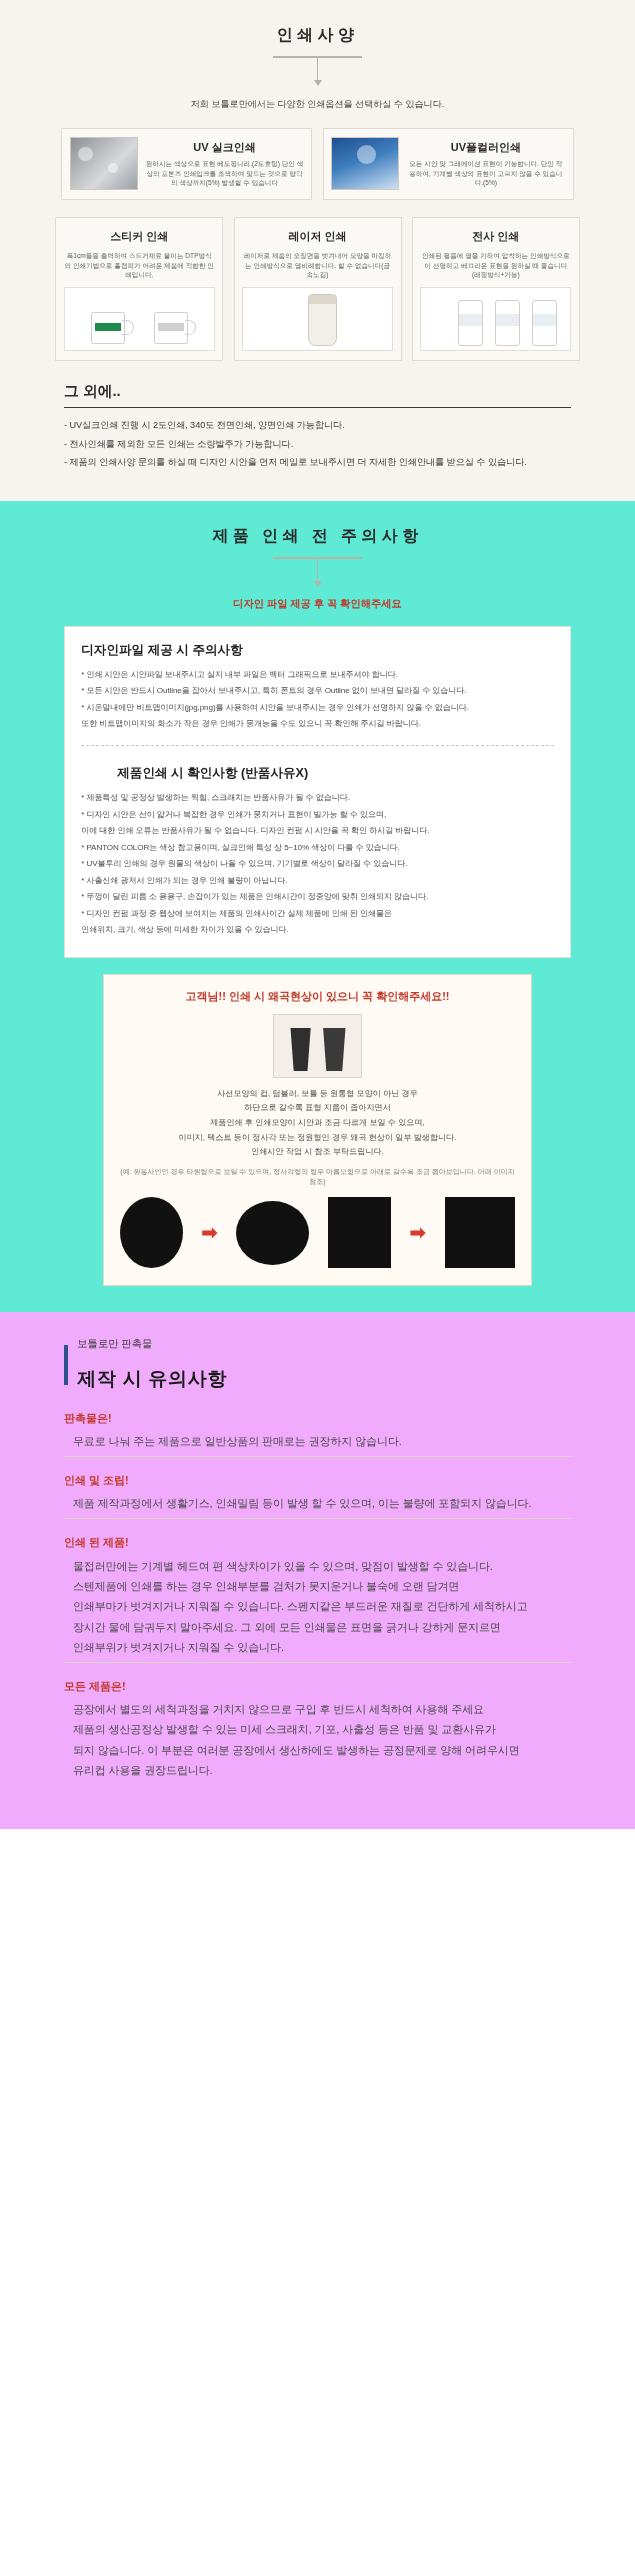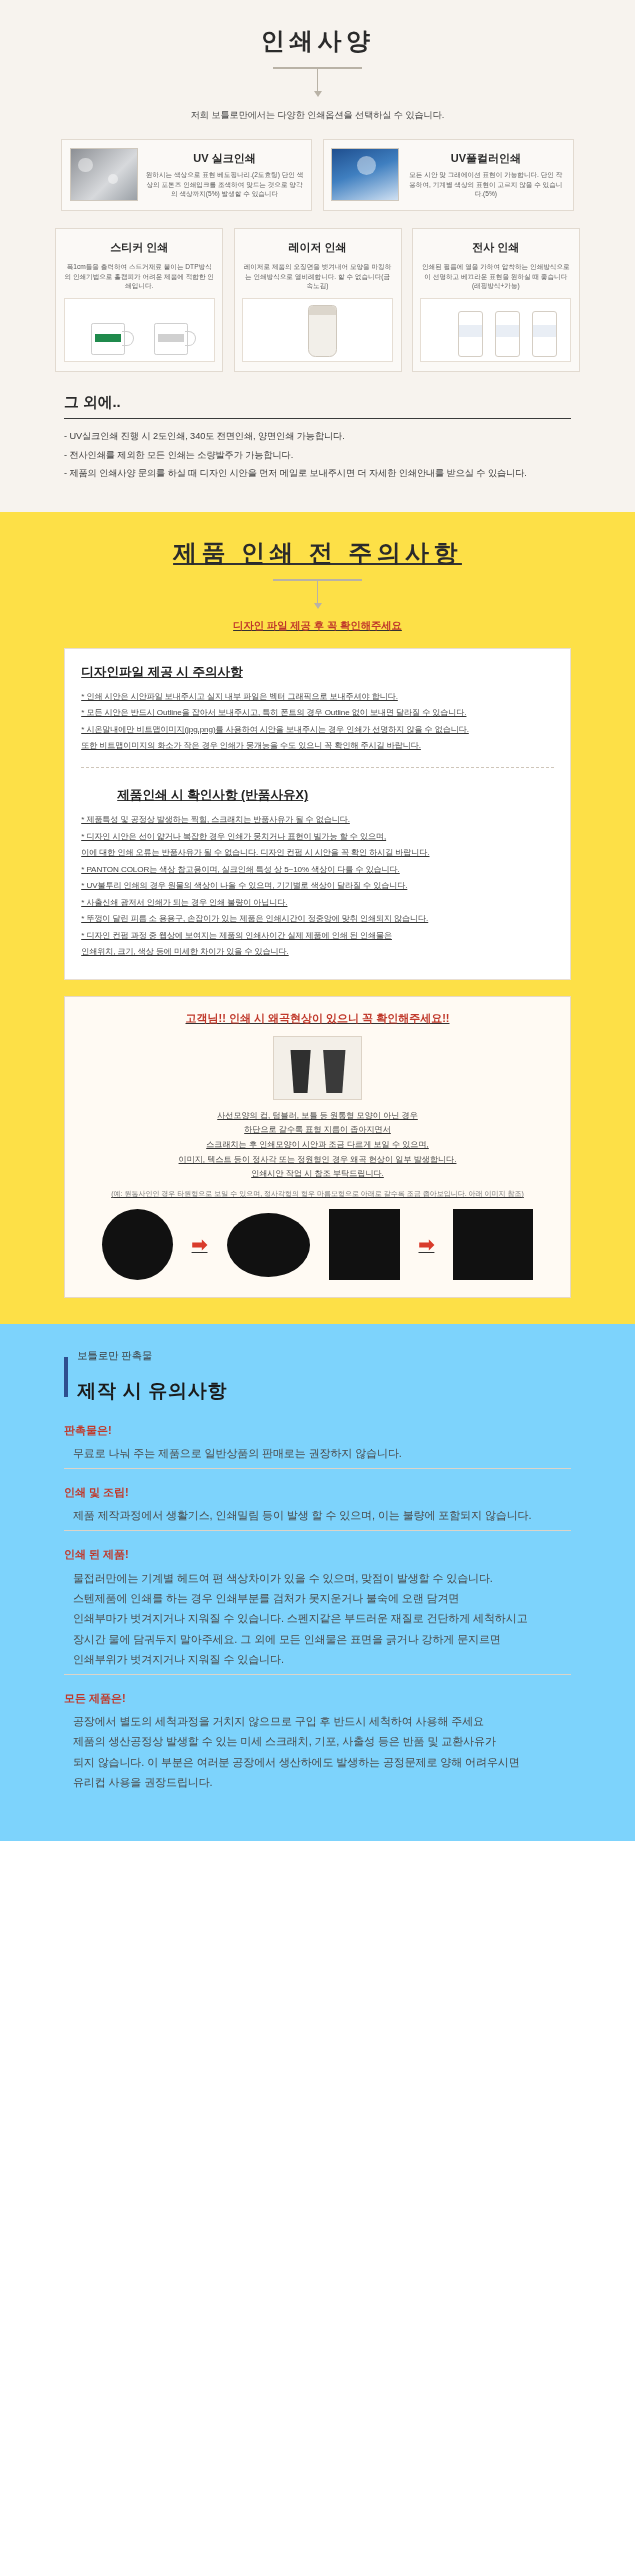--- a/index.html
+++ b/index.html
@@ -11,21 +11,21 @@
   }
   .page { width: 635px; }
 
   
   .sec1 {
     background: #f7f3ee;
     padding: 25px 0 29.5px 0;
   }
   .sec-title {
     text-align: center;
-    font-size: 24px;
+    font-size: 16px;
     font-weight: bold;
     letter-spacing: 4.4px;
     color: #2b2b2b;
   }
   .title-underline {
     width: 89px;
     height: 1.5px;
     background: #b9b2a6;
     margin: 10.3px auto 0 auto;
   }
@@ -139,21 +139,21 @@
   .etc-list { margin-top: 8.9px; }
   .etc-list li {
     list-style: none;
     font-size: 9.2px;
     color: #3c3c3c;
     line-height: 2.0;
     letter-spacing: -0.1px;
   }
 
   
-  .sec2 { background: #fde047; padding: 25px 0 26.6px 0; text-decoration: underline; }
+  .sec2 { background: #5eead4; padding: 25px 0 26.6px 0; }
   .sec2-sub {
     text-align: center;
     color: #c0392b;
     font-weight: bold;
     font-size: 10.3px;
     margin-top: 10.3px;
   }
   .white-box {
     width: 507px;
     margin: 14.8px auto 0 auto;
@@ -175,21 +175,21 @@
     letter-spacing: -0.1px;
     margin-bottom: 1.5px;
   }
   .dashed-sep {
     border-top: 0.7px dashed #cfc6ba;
     margin: 13.3px 0 0 0;
   }
 
   
   .warn-box {
-    width: 507px;
+    width: 429px;
     margin: 16.2px auto 0 auto;
     background: #fffaf3;
     border: 0.7px solid #e6d8c6;
     padding: 13.3px 16.2px 16.2px 16.2px;
   }
   .warn-title {
     text-align: center;
     color: #c0392b;
     font-weight: bold;
     font-size: 11px;
@@ -216,21 +216,21 @@
   .shape-row {
     display: flex; align-items: center; justify-content: center; gap: 19px; margin-top: 10.3px;
   }
   .circle-black { width: 71px; height: 71px; border-radius: 50%; background: #111; }
   .ellipse-black { width: 83px; height: 64px; border-radius: 50%; background: #111; }
   .square-black { width: 71px; height: 71px; background: #111; }
   .rect-black { width: 80px; height: 71px; background: #111; }
   .red-arrow { color: #d93b2b; font-size: 19px; font-weight: bold; }
 
   
-  .sec3 { background: #7dd3fc; padding: 25px 0 32.5px 0; }
+  .sec3 { background: #f0abfc; padding: 25px 0 32.5px 0; }
   .sec3-head { width: 507px; margin: 0 auto; display: flex; gap: 8.9px; align-items: center; }
   .sec3-bar { width: 4.4px; height: 40px; background: #2f4f8f; }
   .sec3-small { font-size: 10.3px; color: #3a3a3a; }
   .sec3-big { font-size: 19px; font-weight: bold; color: #1b1b1b; letter-spacing: 0.7px; margin-top: 15px; }
   .sec3-body { width: 507px; margin: 19px auto 0 auto; }
   .qblock { margin-bottom: 16.2px; }
   .qhead { font-size: 11px; font-weight: bold; color: #c0392b; margin-bottom: 5.2px; }
   .qline { font-size: 11px; line-height: 1.85; color: #4a4a4a; padding-left: 8.9px; letter-spacing: -0.1px; }
   .hr-thin { border-top: 0.7px solid #ddd4c8; margin: 4.4px 0 0 0; }
 </style>
@@ -360,21 +360,21 @@
     <div class="warn-box">
       <div class="warn-title">고객님!! 인쇄 시 왜곡현상이 있으니 꼭 확인해주세요!!</div>
       <div class="warn-imgrow">
         <div class="warn-img">
           <span class="cup-shape"></span>
           <span class="cup-shape b"></span>
         </div>
       </div>
       <p class="warn-line">사선모양의 컵, 텀블러, 보틀 등 원통형 모양이 아닌 경우</p>
       <p class="warn-line">하단으로 갈수록 표형 지름이 좁아지면서</p>
-      <p class="warn-line">스크래치는 후 인쇄모양이 시안과 조금 다르게 보일 수 있으며,</p>
+      <p class="warn-line">제품인쇄 후 인쇄모양이 시안과 조금 다르게 보일 수 있으며,</p>
       <p class="warn-line">이미지, 텍스트 등이 정사각 또는 정원형인 경우 왜곡 현상이 일부 발생합니다.</p>
       <p class="warn-line">인쇄시안 작업 시 참조 부탁드립니다.</p>
       <p class="warn-note">(예: 원통사인인 경우 타원형으로 보일 수 있으며, 정사각형의 형우 마름모형으로 아래로 갈수록 조금 좁아보입니다. 아래 이미지 참조)</p>
 
       <div class="shape-row">
         <span class="circle-black"></span>
         <span class="red-arrow">➡</span>
         <span class="ellipse-black"></span>
         <span class="square-black"></span>
         <span class="red-arrow">➡</span>

